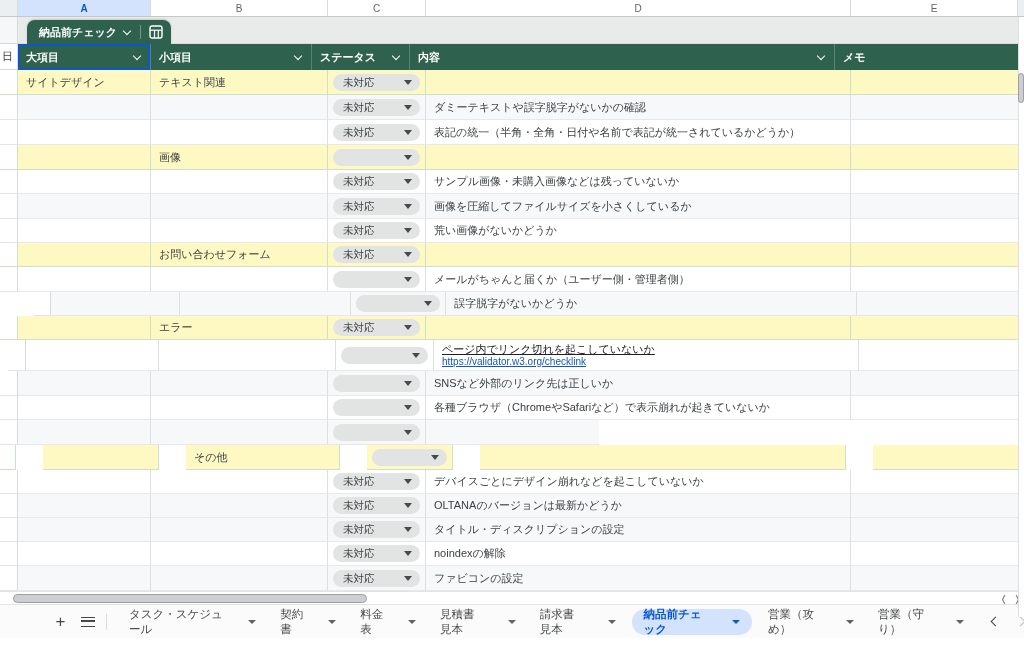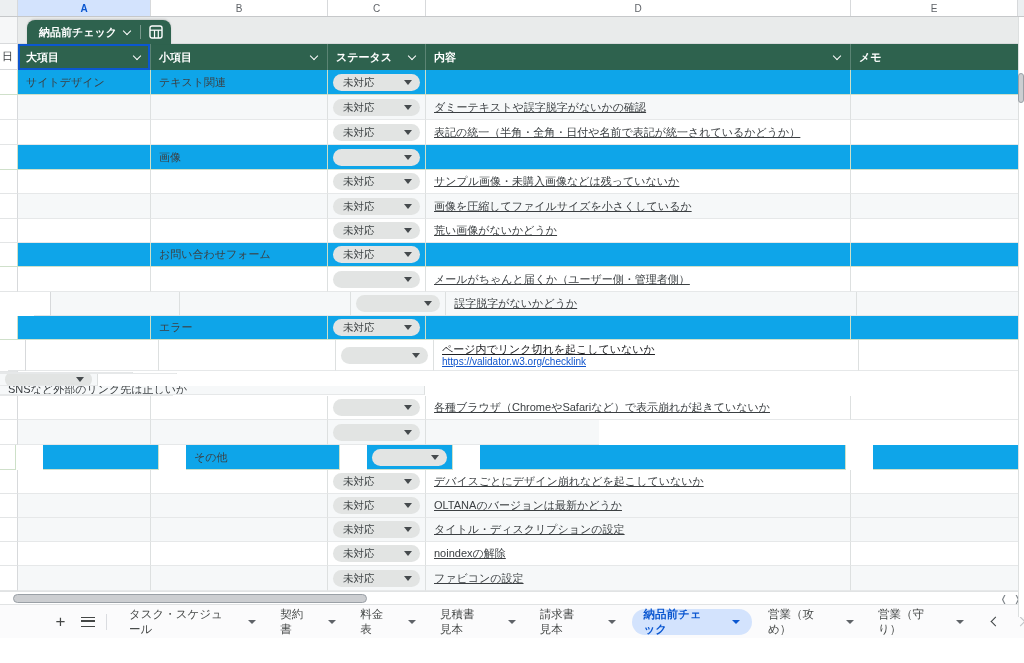--- a/index.html
+++ b/index.html
@@ -29,32 +29,32 @@
           transform:rotate(-45deg); margin-top:-3px; }
 
   
   .headerrow { display:flex; height:26px; background:#2e624e; }
   .h-strip { width:18px; background:#fff; border-right:1px solid #d7d9db; border-bottom:1px solid #d7d9db;
              color:#3c4043; font-size:11px; display:flex; align-items:center; overflow:hidden; padding-left:2px; }
   .hcell { position:relative; display:flex; align-items:center; padding:0 8px; color:#fff; font-size:11px; font-weight:bold;
            border-right:1px solid rgba(255,255,255,.22); }
   .hcell .chev { position:absolute; right:10px; }
   .h-a { width:133px; box-shadow: inset 0 0 0 2px #0b57d0; }
-  .h-b { width:177px;font-family:Liberation Mono, monospace; } .h-c { width:98px; } .h-d { width:425px; } .h-e { width:173px; border-right:none; }
+  .h-b { width:161px;font-family:Liberation Mono, monospace; } .h-c { width:98px; } .h-d { width:425px; } .h-e { width:173px; border-right:none; }
 
   
   #grid { width:1024px; }
   .row { display:flex; width:1024px; }
   .cell { border-right:1px solid #dde0e0; border-bottom:1px solid #e6e8e9; font-size:11px; color:#3c4043;
           display:flex; align-items:center; padding:0 8px; overflow:hidden; white-space:nowrap; }
   .cell.strip { width:18px; background:#fff !important; border-right:1px solid #d7d9db; border-bottom:1px solid #e3e5e6; padding:0; }
   .cell.a { width:133px; } .cell.b { width:177px; } .cell.c { width:98px; padding:0 5px; }
-  .cell.d { width:425px; flex-direction:column; align-items:flex-start; justify-content:center;text-decoration:underline; }
+  .cell.d { width:425px; flex-direction:column; align-items:flex-start; justify-content:center; }
   .cell.e { width:173px; border-right:none; }
-  .row.section .cell { background:#0ea5e9; border-bottom-color:#cfe0ca; border-right-color:#cde0c8; }
+  .row.section .cell { background:#fef9c3; border-bottom-color:#cfe0ca; border-right-color:#cde0c8; }
   .row.white .cell { background:#fff; }
   .row.gray  .cell { background:#f6f8f9; }
 
   .pill { position:relative; width:88px; height:17px; background:#e2e4e3; border-radius:9px;
           display:flex; align-items:center; padding:0 18px 0 10px; cursor:pointer; }
   .pill-label { font-size:10.5px; color:#3f4446; line-height:1; }
   .pill-caret { position:absolute; right:8px; top:6px; width:0; height:0;
                 border-left:4px solid transparent; border-right:4px solid transparent; border-top:5px solid #454a4d; }
 
   .d-main { line-height:13px; }
@@ -323,21 +323,21 @@
             <span class="pill-label"></span>
             <span class="pill-caret"></span>
           </div>
         </div>
         <div class="cell d">
           <div class="d-main underline">ページ内でリンク切れを起こしていないか</div>
        <a class="d-link">https://validator.w3.org/checklink</a>
         </div>
         <div class="cell e"></div>
       </div>
-      <div class="row gray" style="height: 25px; flex-direction: column;">
+      <div class="row gray" style="height: 25px;">
         <div class="cell strip"></div>
         <div class="cell a"></div>
         <div class="cell b"></div>
         <div class="cell c">
           <div class="pill">
             <span class="pill-label"></span>
             <span class="pill-caret"></span>
           </div>
         </div>
         <div class="cell d">

